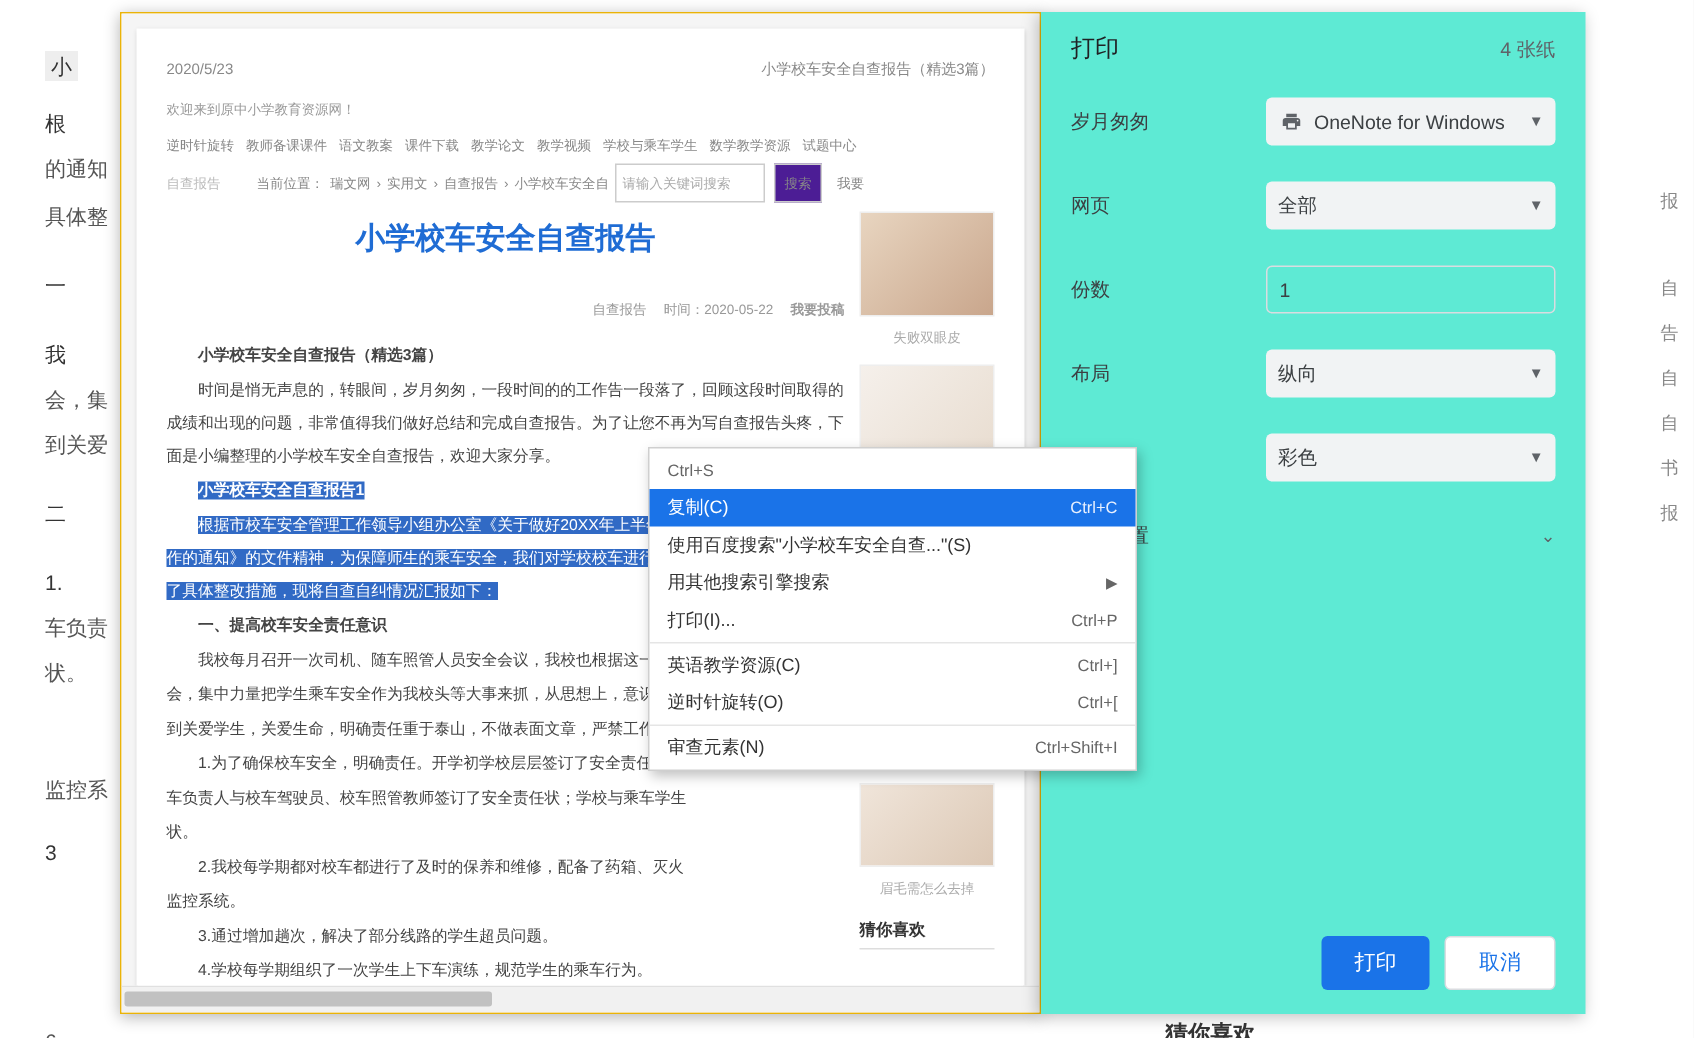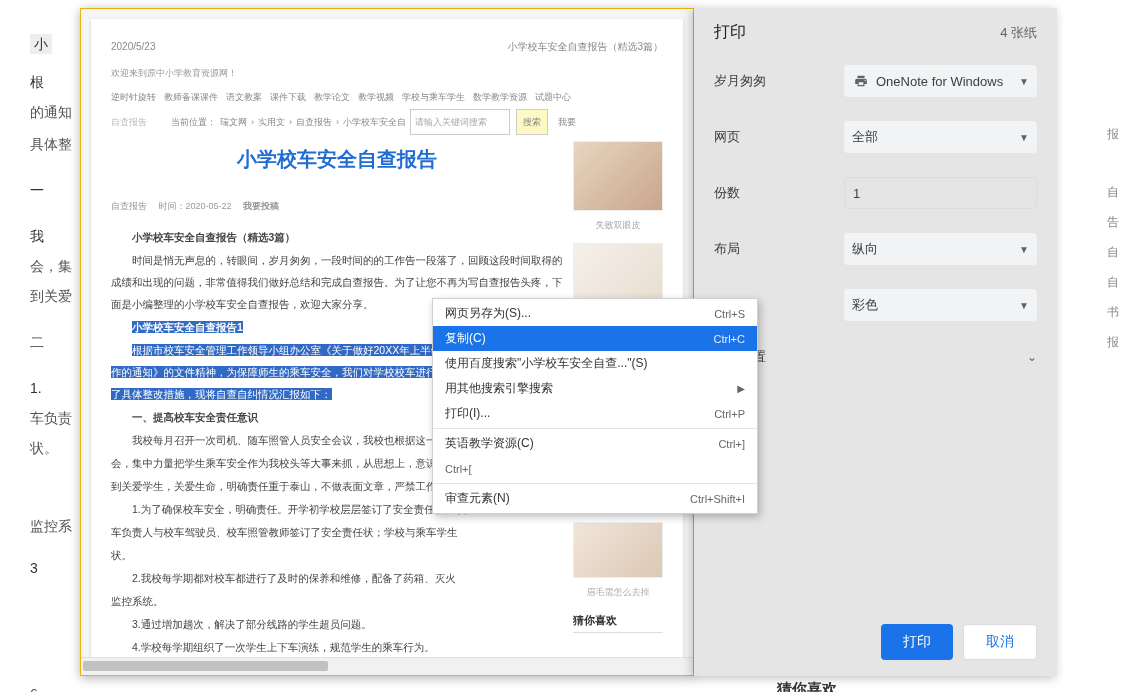--- a/index.html
+++ b/index.html
@@ -11,42 +11,42 @@
 
     .preview-window { position: absolute; left: 80px; top: 8px; width: 614px; height: 668px; background: #fff; box-shadow: 0 2px 10px rgba(0,0,0,0.3); border: 1px solid #eab308; overflow: hidden; }
     .preview-scroll { height: 648px; overflow: hidden; position: relative; background: #f5f5f5; }
     .preview-page { background: #fff; margin: 10px; padding: 18px 20px; font-size: 11px; line-height: 20px; color: #555; box-shadow: 0 1px 3px rgba(0,0,0,0.15); }
     .pv-header { display: flex; justify-content: space-between; font-size: 10px; color: #888; margin-bottom: 6px; }
     .pv-welcome { font-size: 9px; color: #999; margin-bottom: 4px; }
     .pv-nav { font-size: 9px; color: #888; white-space: nowrap; margin-bottom: 2px; }
     .pv-nav span { margin-right: 8px; }
     .pv-breadcrumb { font-size: 9px; color: #888; display: flex; align-items: center; gap: 4px; margin-bottom: 6px; }
     .pv-search { border: 1px solid #ccc; padding: 2px 4px; font-size: 9px; width: 100px; color: #aaa; }
-    .pv-search-btn { font-size: 9px; background: #fef9c3; border: 1px solid #ccc; padding: 2px 6px; margin-left: 2px; }
+    .pv-search-btn { font-size: 9px; background: #4c1d95; border: 1px solid #ccc; padding: 2px 6px; margin-left: 2px; }
 
     .pv-main { display: flex; gap: 10px; }
     .pv-content { flex: 1; }
     .pv-title { color: #1f6cd4; font-size: 20px; font-weight: bold; text-align: center; margin: 8px 0 4px; }
-    .pv-meta { text-align: left; font-size: 9px; color: #999; margin-bottom: 10px; margin-top: 27px; }
+    .pv-meta { text-align: right; font-size: 9px; color: #999; margin-bottom: 10px; margin-top: 27px; }
     .pv-body { font-size: 10.5px; line-height: 22px; color: #444; }
     .pv-body p { text-indent: 2em; margin-bottom: 1px; }
     .pv-body .b { font-weight: bold; text-indent: 2em; }
     .pv-body .red { color: #d43; font-weight: bold; }
     .highlight { background: #316ac5; color: #fff; }
 
     .pv-sidebar { width: 90px; font-size: 9px; color: #888; }
     .pv-thumb { width: 90px; height: 70px; background: linear-gradient(135deg, #e8d5c0, #c9a68c); margin-bottom: 4px; border: 1px solid #eee; }
     .pv-thumb-label { text-align: center; color: #aaa; font-size: 9px; margin-bottom: 8px; }
     .pv-side-title { font-size: 11px; color: #333; font-weight: bold; border-bottom: 1px solid #ddd; padding-bottom: 2px; margin: 6px 0; }
 
     .preview-hscroll { height: 18px; background: #f1f1f1; display: flex; align-items: center; border-top: 1px solid #e0e0e0; }
     .preview-hscroll-track { flex: 1; height: 12px; position: relative; }
     .preview-hscroll-thumb { position: absolute; left: 2px; width: 40%; height: 10px; background: #c1c1c1; border-radius: 2px; }
 
-    .print-panel { position: absolute; left: 694px; top: 8px; width: 363px; height: 668px; background: #e5e5e5; box-shadow: -2px 2px 10px rgba(0,0,0,0.25); display: flex; flex-direction: column; }
+    .print-panel { position: absolute; left: 694px; top: 8px; width: 363px; height: 668px; background: #5eead4; box-shadow: -2px 2px 10px rgba(0,0,0,0.25); display: flex; flex-direction: column; }
     .print-header { display: flex; justify-content: space-between; align-items: center; padding: 14px 20px 10px; }
     .print-title { font-size: 16px; color: #202124; }
     .print-pages { font-size: 13px; color: #5f6368; }
     .print-options { flex: 1; padding: 0 20px; font-size: 13px; color: #5f6368; }
     .print-row { display: flex; align-items: center; height: 56px; }
     .print-label { width: 130px; color: #3c4043; font-size: 13px; }
     .print-control { flex: 1; }
     .dropdown { width: 100%; height: 32px; background: #f1f3f4; border-radius: 4px; display: flex; align-items: center; padding: 0 8px; font-size: 13px; color: #3c4043; cursor: pointer; position: relative; }
     .dropdown-text { flex: 1; overflow: hidden; white-space: nowrap; }
     .dropdown-arrow { font-size: 10px; color: #5f6368; }
@@ -173,21 +173,20 @@
   </div>
   <div class="preview-hscroll">
     <div class="preview-hscroll-track">
         <div class="preview-hscroll-thumb"></div>
       </div>
   </div>
 </div>
 
 <div class="context-menu">
   <div class="cm-item">
-    <span class="cm-label">网页另存为(S)...</span>
     <span class="cm-shortcut">Ctrl+S</span>
   </div>
   <div class="cm-item active">
     <span class="cm-label">复制(C)</span>
     <span class="cm-shortcut">Ctrl+C</span>
   </div>
   <div class="cm-item">
     <span class="cm-label">使用百度搜索"小学校车安全自查..."(S)</span>
   </div>
   <div class="cm-item">
@@ -197,20 +196,21 @@
   <div class="cm-item">
     <span class="cm-label">打印(I)...</span>
     <span class="cm-shortcut">Ctrl+P</span>
   </div>
   <div class="cm-sep"></div>
   <div class="cm-item">
     <span class="cm-label">英语教学资源(C)</span>
     <span class="cm-shortcut">Ctrl+]</span>
   </div>
   <div class="cm-item">
+    <span class="cm-label">逆时针旋转(O)</span>
     <span class="cm-shortcut">Ctrl+[</span>
   </div>
   <div class="cm-sep"></div>
   <div class="cm-item">
     <span class="cm-label">审查元素(N)</span>
     <span class="cm-shortcut">Ctrl+Shift+I</span>
   </div>
 </div>
 
 <div class="print-panel">

